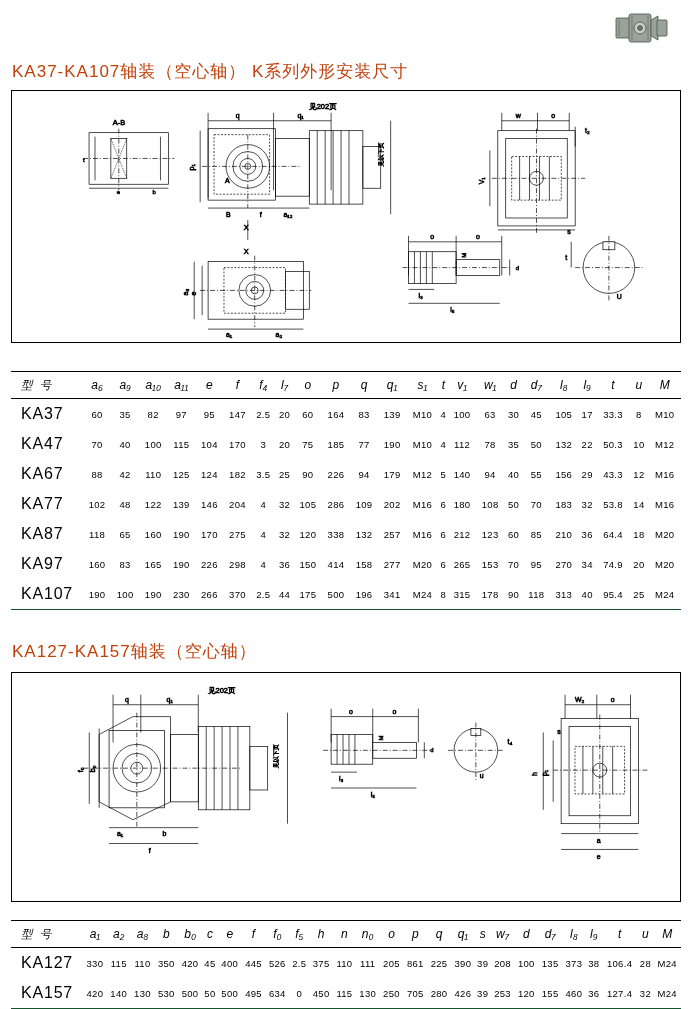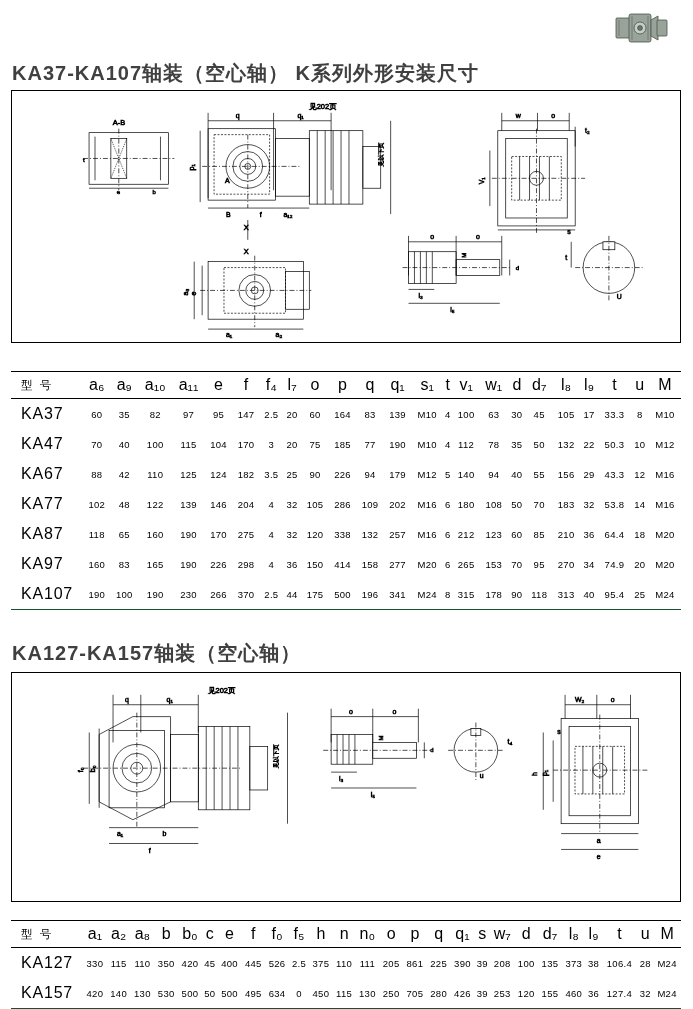--- a/index.html
+++ b/index.html
@@ -26,24 +26,24 @@
     position: absolute;
     top: 8px;
     right: 22px;
     width: 58px;
     height: 40px;
   }
   .logo-box svg { display:block; }
 
   
   .sec-title {
-    font-size: 20px;
+    font-size: 17px;
     letter-spacing: 1px;
-    font-weight: 700;
-    color: #404040;
+    font-weight: 400;
+    color: #c2410c;
     font-family: "Liberation Sans", sans-serif;
   }
   #title1 { position: absolute; left: 12px; top: 60px; }
   #title2 { position: absolute; left: 12px; top: 640px; }
 
   
   .draw-frame {
     position: absolute;
     border: 1px solid #000;
     background: #fff;
@@ -66,26 +66,27 @@
 
   .spec-table th, .spec-table td {
     text-align: center;
     padding: 0;
     border: none;
     font-weight: normal;
     white-space: nowrap;
   }
   .spec-table thead th {
     height: 26px;
-    font-size: 16px;
+    font-size: 12px;
     vertical-align: middle;
   }
   .spec-table thead tr {
     border-top: 1px solid #000;
     border-bottom: 1px solid #000;
+    font-style: italic;
   }
   .spec-table tbody td {
     height: 30px;
     vertical-align: middle;
     font-size: 9.5px;
     letter-spacing: 0.3px;
   }
   .spec-table tbody tr:last-child {
     border-bottom: 1px solid #14532d;
   }

